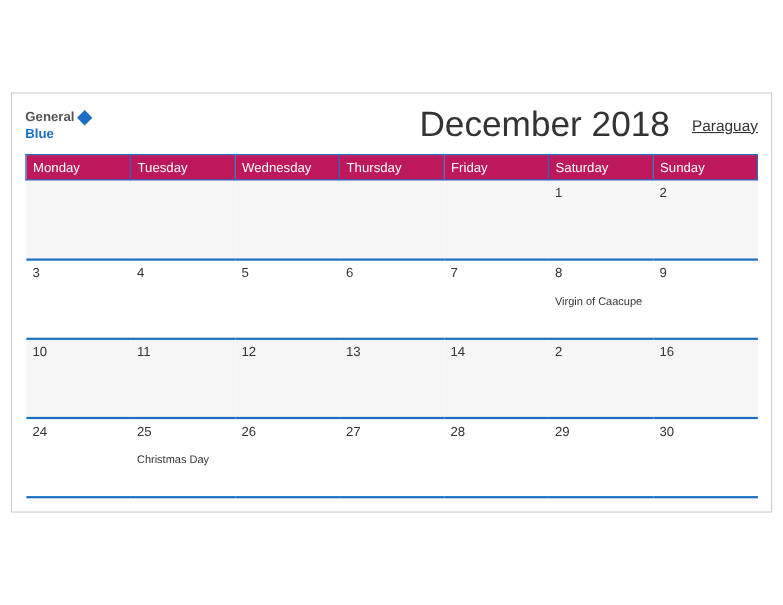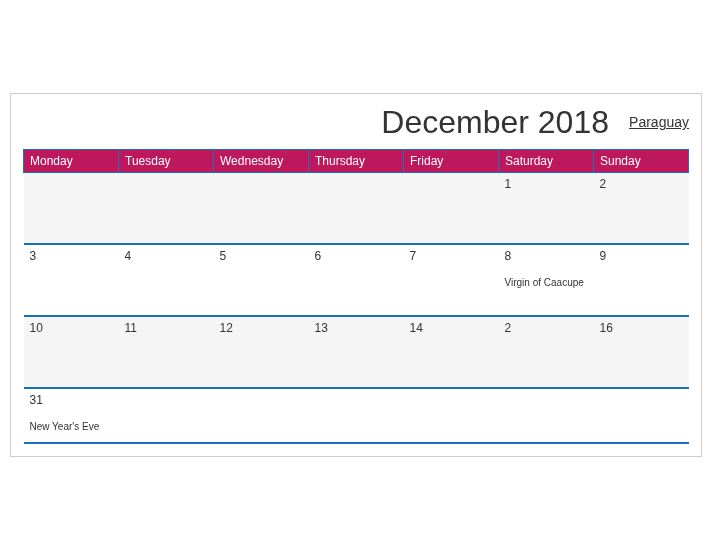--- a/index.html
+++ b/index.html
@@ -105,20 +105,29 @@
       font-size: 12px;
       color: #1a6fc4;
       font-weight: bold;
     }
   </style>
 </head>
 <body>
 
 <div class="calendar-container">
   <div class="header">
+    <div class="logo">
+      <div class="logo-row">
+        <span class="logo-text-general">General</span>
+        <svg width="14" height="14" viewBox="0 0 14 14" style="margin-left:2px; margin-top:1px;">
+          <polygon points="7,0 14,7 7,14 0,7" fill="#1a6fc4"></polygon>
+        </svg>
+      </div>
+      <span class="logo-text-blue">Blue</span>
+    </div>
     <h1 class="month-title">December 2018</h1>
     <div class="country">Paraguay</div>
   </div>
 
   <table class="calendar-grid">
     <thead>
       <tr>
       <th>Monday</th>
           <th>Tuesday</th>
           <th>Wednesday</th>
@@ -182,27 +191,39 @@
           <td>
             <span class="day-number">14</span>
           </td>
           <td>
             <span class="day-number">2</span>
           </td>
           <td>
             <span class="day-number">16</span>
           </td>
         </tr>
-        <tr class="last-row">
-          <td>
-            <span class="day-number">31</span>
-            <span class="holiday-name">New Year's Eve</span>
-          </td>
-          <td class="empty-cell"></td>
-          <td class="empty-cell"></td>
-          <td class="empty-cell"></td>
-          <td class="empty-cell"></td>
-          <td class="empty-cell"></td>
-          <td class="empty-cell"></td>
+        <tr>
+          <td>
+            <span class="day-number">24</span>
+          </td>
+          <td>
+            <span class="day-number">25</span>
+            <span class="holiday-name">Christmas Day</span>
+          </td>
+          <td>
+            <span class="day-number">26</span>
+          </td>
+          <td>
+            <span class="day-number">27</span>
+          </td>
+          <td>
+            <span class="day-number">28</span>
+          </td>
+          <td>
+            <span class="day-number">29</span>
+          </td>
+          <td>
+            <span class="day-number">30</span>
+          </td>
         </tr>
       </tbody>
   </table>
 </div>
 
 </body></html>

